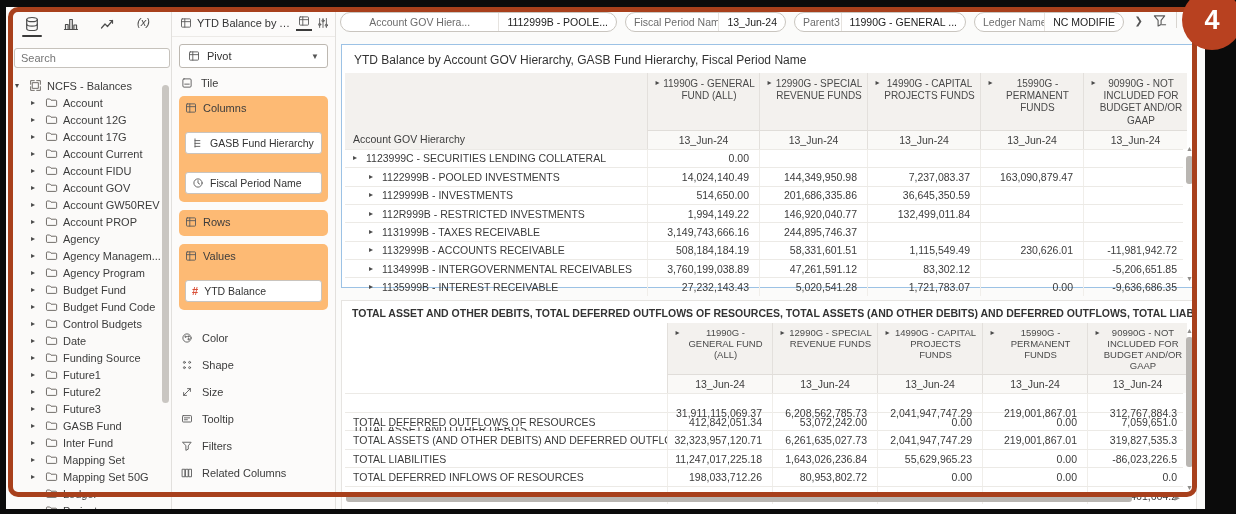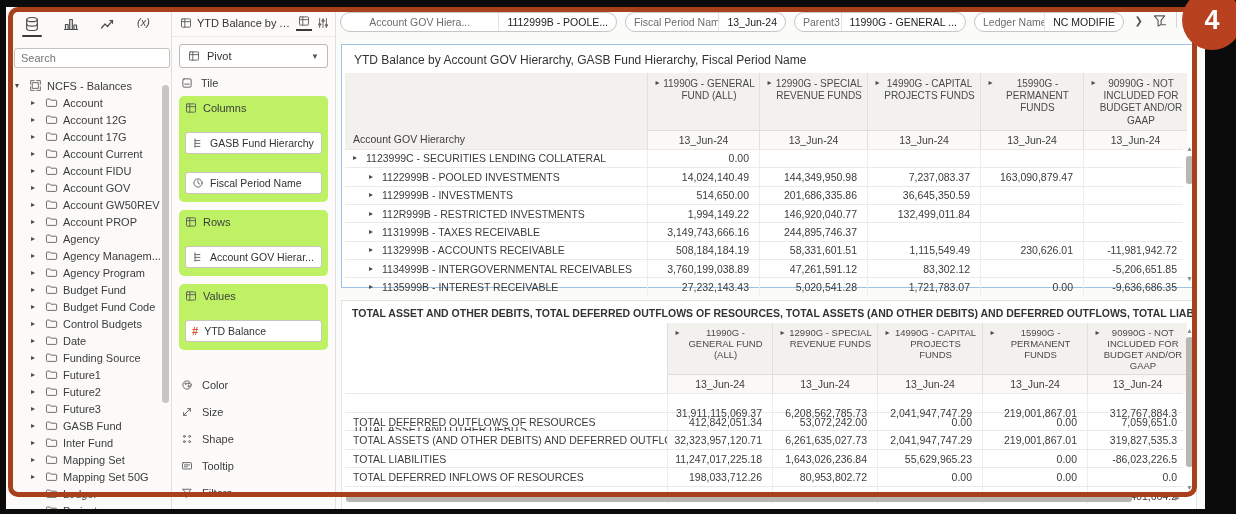--- a/index.html
+++ b/index.html
@@ -57,28 +57,28 @@
                text-overflow:ellipsis}
   .g-hicon{display:flex;flex-direction:column;align-items:center;gap:2px;cursor:pointer}
   .g-hicon.sel .ul{width:16px;height:2px;background:#3a3a3a}
   .g-body{padding:7px 7px 0 7px}
   .viz-select{height:22px;border:1px solid #bdb8b1;border-radius:3px;background:#fff;
               display:flex;align-items:center;gap:7px;padding:0 8px;font-size:11px;color:#333;
               cursor:pointer}
   .viz-select .dd{margin-left:auto;font-size:8px;color:#555}
   .tile-row{display:flex;align-items:flex-start;gap:8px;padding:9px 2px 7px 2px;
             font-size:11px;color:#3c3c3c}
-  .g-section{background:#bef264;border-radius:5px;padding:6px 6px 8px 6px;margin-bottom:8px}
+  .g-section{background:#fdba74;border-radius:5px;padding:6px 6px 8px 6px;margin-bottom:8px}
   .g-sec-h{display:flex;align-items:center;gap:6px;font-size:11px;color:#3c3c3c}
   .chip{height:20px;background:#fff;border:1px solid #c9c4be;border-radius:3px;
         display:flex;align-items:center;gap:6px;padding:0 6px;font-size:10.5px;color:#333;
         margin-top:18px;white-space:nowrap;overflow:hidden;cursor:pointer}
   .chip .hash{color:#d94f38;font-weight:bold;font-size:11px}
   .extras{padding:6px 2px 0 2px}
-  .x-row{display:flex;align-items:flex-end;gap:9px;height:27px;font-size:11px;color:#3c3c3c;
+  .x-row{display:flex;align-items:center;gap:9px;height:27px;font-size:11px;color:#3c3c3c;
          cursor:pointer}
 
   
   .canvas{position:absolute;left:336px;top:7px;width:869px;height:507px;background:#fbfbfa}
   .filter-bar{position:absolute;left:4px;top:5px;width:861px;height:22px;
               display:flex;align-items:flex-start;gap:8px}
   .pill{height:20px;box-sizing:border-box;border:1px solid #c9c5bf;border-radius:10px;
         background:#fff;display:flex;align-items:center;font-size:10.5px;color:#6c6c6c;
         overflow:hidden;flex:none;cursor:pointer}
   .pill .pl{padding:0 8px;white-space:nowrap;overflow:hidden;flex:1;text-align:center}
@@ -506,28 +506,20 @@
           <div class="g-section">
             <div class="g-sec-h">
               <span class="ic small">
                 <svg viewBox="0 0 16 16">
                   <rect x="2" y="2.5" width="12" height="11" rx="1"></rect>
                   <path d="M2 6.2h12M6.4 2.5v11"></path>
                 </svg>
               </span>
               <span>Rows</span>
             </div>
-            <div class="chip">
-              <span class="ic small">
-                <svg viewBox="0 0 16 16">
-                  <path d="M4 2.5v11M4 4.8h6.5M4 8.5h6.5M4 12.5h6.5"></path>
-                </svg>
-              </span>
-              <span>Account GOV Hierar...</span>
-            </div>
           </div>
           <div class="g-section">
             <div class="g-sec-h">
               <span class="ic small">
                 <svg viewBox="0 0 16 16">
                   <rect x="2" y="2.5" width="12" height="11" rx="1"></rect>
                   <path d="M2 6.2h12M6.4 2.5v11"></path>
                 </svg>
               </span>
               <span>Values</span>
@@ -546,35 +538,35 @@
                 <circle cx="6" cy="6.3" r="0.9"></circle>
                 <circle cx="9.8" cy="6" r="0.9"></circle>
                 <circle cx="10" cy="9.6" r="0.9"></circle>
               </svg>
             </span>
             <span>Color</span>
           </div>
           <div class="x-row">
             <span class="ic small">
               <svg viewBox="0 0 16 16">
-                <path d="M3.5 12.5l9-9M8.7 3.5h3.8v3.8M7.3 12.5H3.5V8.7"></path>
-              </svg>
-            </span>
-            <span>Size</span>
-          </div>
-          <div class="x-row">
-            <span class="ic small">
-              <svg viewBox="0 0 16 16">
                 <circle cx="4.5" cy="4.5" r="1.3"></circle>
                 <circle cx="11.5" cy="4.5" r="1.3"></circle>
                 <circle cx="4.5" cy="11.5" r="1.3"></circle>
                 <circle cx="11.5" cy="11.5" r="1.3"></circle>
               </svg>
             </span>
             <span>Shape</span>
+          </div>
+          <div class="x-row">
+            <span class="ic small">
+              <svg viewBox="0 0 16 16">
+                <path d="M3.5 12.5l9-9M8.7 3.5h3.8v3.8M7.3 12.5H3.5V8.7"></path>
+              </svg>
+            </span>
+            <span>Size</span>
           </div>
           <div class="x-row">
             <span class="ic small">
               <svg viewBox="0 0 16 16">
                 <rect x="2" y="3.5" width="12" height="8.5" rx="1"></rect>
                 <path d="M4.5 6.5h7M4.5 9h4"></path>
               </svg>
             </span>
             <span>Tooltip</span>
           </div>

